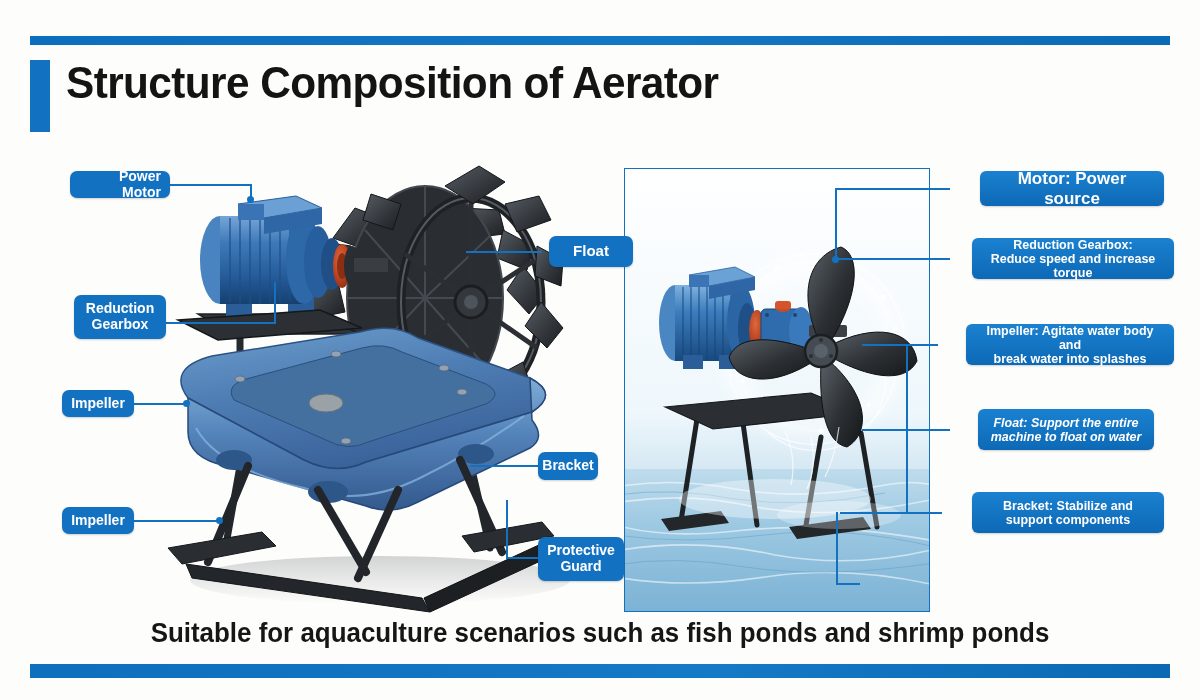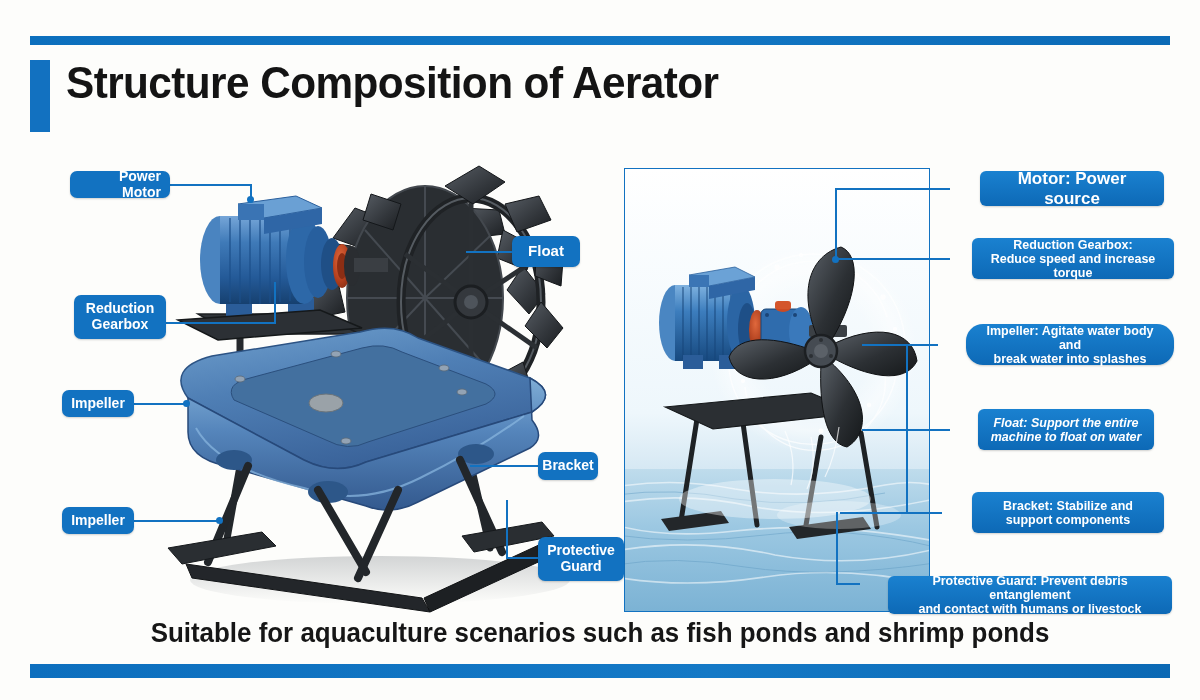--- a/index.html
+++ b/index.html
@@ -283,21 +283,21 @@
 
   <div class="lead h" style="left:130px;top:403px;width:56px;"></div>
   <div class="dot" style="left:183px;top:400px;"></div>
   <div class="chip sm" style="left:62px;top:390px;width:72px;height:27px;">Impeller</div>
 
   <div class="lead h" style="left:130px;top:520px;width:90px;"></div>
   <div class="dot" style="left:216px;top:517px;"></div>
   <div class="chip sm" style="left:62px;top:507px;width:72px;height:27px;">Impeller</div>
 
   <div class="lead h" style="left:466px;top:251px;width:76px;"></div>
-  <div class="chip md" style="left:512px;top:236px;width:68px;height:31px;">Float</div>
+  <div class="chip md" style="left:549px;top:236px;width:84px;height:31px;">Float</div>
 
   <div class="lead h" style="left:470px;top:465px;width:72px;"></div>
   <div class="chip sm" style="left:538px;top:452px;width:60px;height:28px;">Bracket</div>
 
   <div class="lead v" style="left:506px;top:500px;height:58px;"></div>
   <div class="lead h" style="left:506px;top:557px;width:36px;"></div>
   <div class="chip sm" style="left:538px;top:537px;width:86px;height:44px;flex-direction:column;">
     <span>Protective</span>
     <span>Guard</span>
   </div>
@@ -462,42 +462,38 @@
   <div class="lead h" style="left:835px;top:188px;width:115px;"></div>
   <div class="chip rt big" style="left:948px;top:171px;width:184px;height:35px;">Motor:  Power source</div>
 
   <div class="lead h" style="left:838px;top:258px;width:112px;"></div>
   <div class="chip rt" style="left:940px;top:238px;width:202px;height:41px;flex-direction:column;">
     <span>Reduction Gearbox:</span>
     <span>Reduce speed and increase torque</span>
   </div>
 
   <div class="lead h" style="left:862px;top:344px;width:76px;"></div>
-  <div class="chip rt" style="left:934px;top:324px;width:208px;height:41px;flex-direction:column;border-radius:17px;">
+  <div class="chip rt" style="left:934px;top:324px;width:208px;height:41px;flex-direction:column;">
     <span>Impeller:  Agitate water body and</span>
     <span>break water into splashes</span>
   </div>
 
   <div class="lead h" style="left:862px;top:429px;width:88px;"></div>
   <div class="lead v" style="left:906px;top:344px;height:86px;"></div>
   <div class="chip rt" style="left:946px;top:409px;width:176px;height:41px;flex-direction:column;font-style:italic;">
     <span>Float:  Support the entire</span>
     <span>machine to float on water</span>
   </div>
 
   <div class="lead h" style="left:840px;top:512px;width:102px;"></div>
   <div class="lead v" style="left:906px;top:429px;height:84px;"></div>
   <div class="chip rt" style="left:940px;top:492px;width:192px;height:41px;flex-direction:column;">
     <span>Bracket:  Stabilize and</span>
     <span>support components</span>
   </div>
 
   <div class="lead v" style="left:836px;top:512px;height:72px;"></div>
   <div class="lead h" style="left:836px;top:583px;width:24px;"></div>
-  <div class="chip rt" style="left:856px;top:576px;width:284px;height:38px;flex-direction:column;">
-    <span>Protective Guard:  Prevent debris entanglement</span>
-    <span>and contact with humans or livestock</span>
-  </div>
 
   <div class="caption">Suitable for aquaculture scenarios such as fish ponds and shrimp ponds</div>
 
   <div class="rule-bottom"></div>
 </div>
 
 </body></html>

